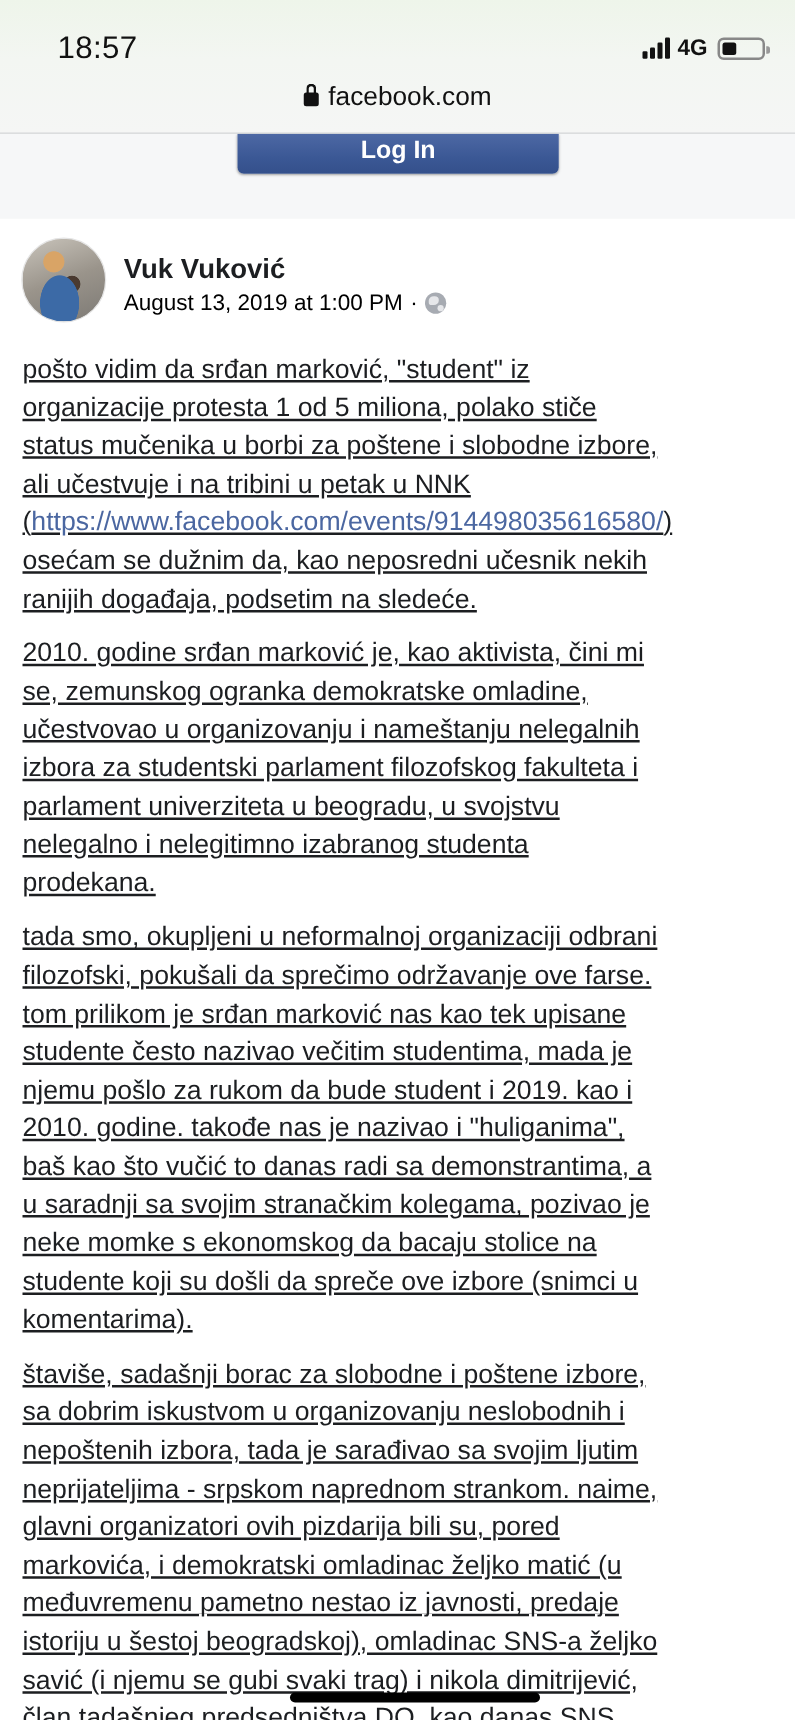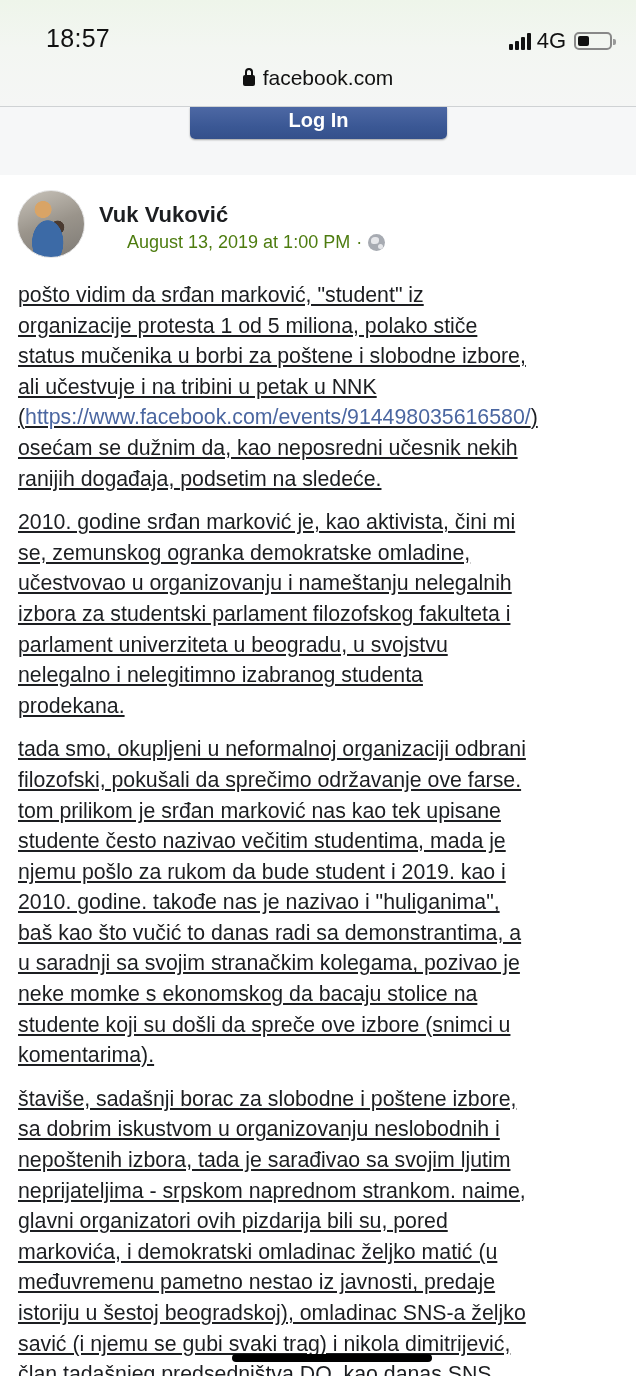--- a/index.html
+++ b/index.html
@@ -10,21 +10,21 @@
     position: absolute; left: 0; top: 0; width: 636px; height: 107px;
     background: linear-gradient(180deg, #eef5ea 0%, #f3f6f2 45%, #f5f6f5 100%);
     border-bottom: 1px solid #cfd2d4;
     z-index: 3;
   }
   .status-bar { position: absolute; left: 0; top: 0; width: 100%; height: 70px; }
   .clock { position: absolute; left: 46px; top: 24px; font-size: 25px; font-weight: normal; color: #111; letter-spacing: 0.3px; }
   .status-right { position: absolute; right: 24px; top: 28px; display: flex; align-items: center; gap: 6px; }
   .signal { display: flex; align-items: flex-end; gap: 2px; height: 17px; }
   .signal span { display: block; width: 4px; background: #111; border-radius: 1px; }
-  .network { font-size: 22px; color: #111; font-weight: 400; }
+  .network { font-size: 18px; color: #111; font-weight: 700; }
   .battery { position: relative; width: 38px; height: 18px; border: 2px solid #888; border-radius: 5px; margin-left: 2px; }
   .battery .level { position: absolute; left: 2px; top: 2px; width: 11px; height: 10px; background: #111; border-radius: 2px; }
   .battery .cap { position: absolute; right: -6px; top: 5px; width: 3px; height: 6px; background: #999; border-radius: 0 2px 2px 0; }
 
   .url-bar { position: absolute; left: 0; top: 66px; width: 100%; text-align: center; font-size: 21px; color: #111; }
   .url-bar .lock { display: inline-block; position: relative; width: 12px; height: 11px; background: #111; border-radius: 2px; margin-right: 8px; vertical-align: -1px; }
   .url-bar .lock::before { content: ""; position: absolute; left: 2px; top: -7px; width: 4px; height: 6px; border: 2px solid #111; border-bottom: none; border-radius: 5px 5px 0 0; }
 
   .login-strip { position: absolute; left: 0; top: 107px; width: 636px; height: 68px; background: #f6f7f8; z-index: 2; }
   .login-button {
@@ -40,21 +40,21 @@
   .avatar {
     position: absolute; left: 17px; top: 15px; width: 68px; height: 68px; border-radius: 50%;
     background:
       radial-gradient(circle at 38% 28%, #d9a466 0 13%, transparent 14%),
       radial-gradient(ellipse at 45% 78%, #3c6aa6 0 30%, transparent 31%),
       radial-gradient(circle at 60% 55%, #4a3a30 0 12%, transparent 13%),
       linear-gradient(160deg, #c9c4bb 0%, #9a948b 50%, #7d7a75 100%);
     border: 1px solid #e4e4e4;
   }
   .author-name { position: absolute; left: 99px; top: 27px; font-size: 22px; font-weight: bold; color: #1c1e21; }
-  .post-meta { position: absolute; left: 99px; top: 57px; font-size: 18px; color: #4d7c0f; display: flex; align-items: center; margin-left: 28px; }
+  .post-meta { position: absolute; left: 99px; top: 57px; font-size: 18px; color: #000000; display: flex; align-items: center; }
   .post-meta .sep { margin: 0 6px; }
   .globe-icon { display: inline-block; width: 17px; height: 17px; border-radius: 50%; background: #a7abb2; position: relative; overflow: hidden; }
   .globe-icon::before { content: ""; position: absolute; left: 3px; top: 3px; width: 8px; height: 7px; background: #e6e7ea; border-radius: 50% 40% 50% 30%; }
   .globe-icon::after { content: ""; position: absolute; right: 2px; bottom: 2px; width: 5px; height: 5px; background: #e6e7ea; border-radius: 50%; }
 
   .post-body { padding: 0 18px 0 18px; font-size: 21.3px; line-height: 30.6px; color: #1c1e21; text-decoration: underline; }
   .post-body p { margin-bottom: 13px; }
   .post-body .link { color: #4b67a1; }
 
   .home-indicator { position: absolute; left: 232px; top: 1354px; width: 200px; height: 8px; background: #000; border-radius: 4px; z-index: 5; }

